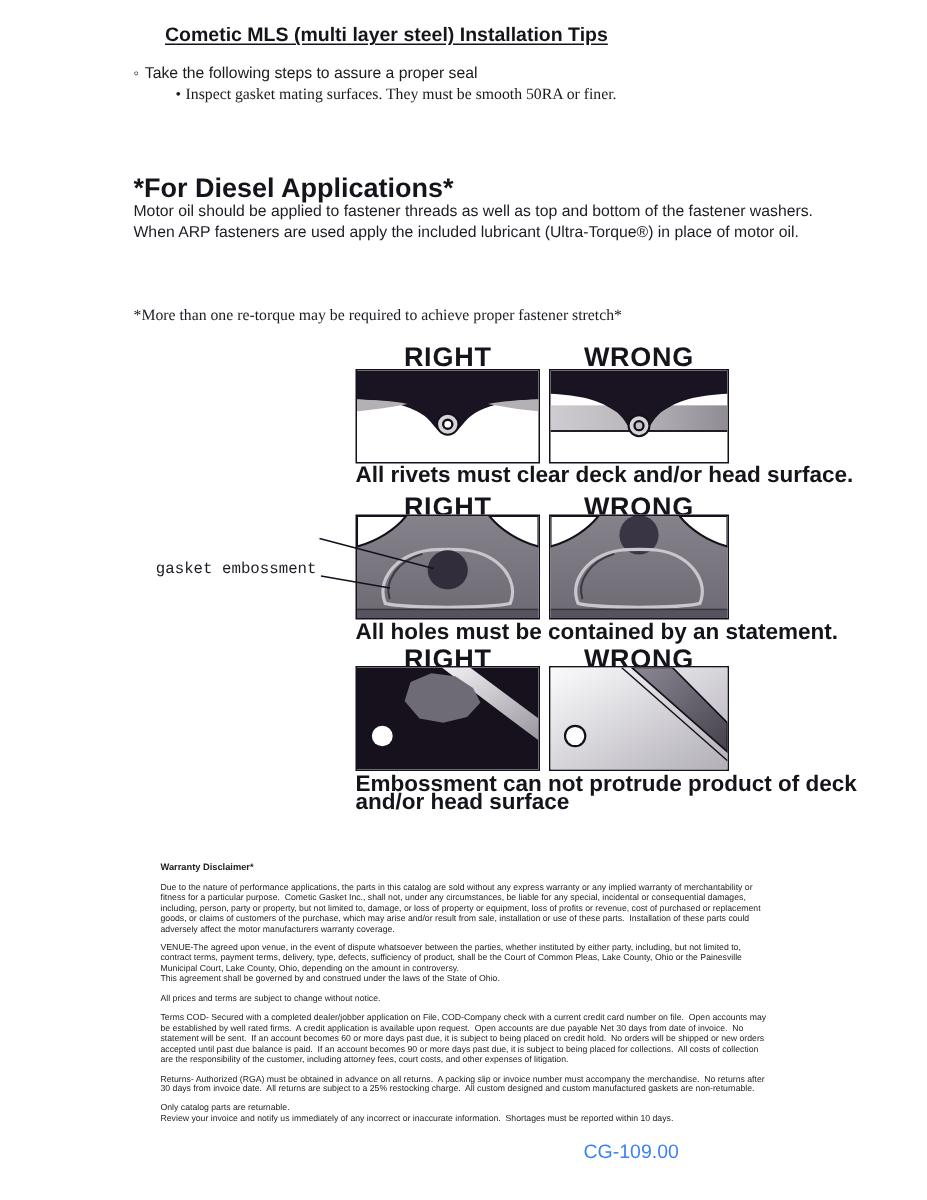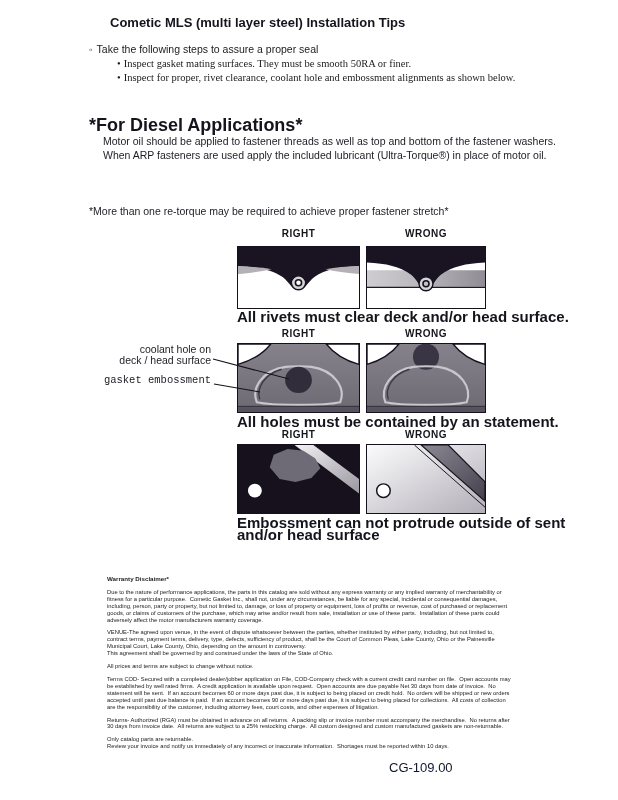--- a/index.html
+++ b/index.html
@@ -5,63 +5,62 @@
   html,body { margin:0; padding:0; background:#ffffff; }
   .page {
     position:relative; width:618px; height:800px; background:#ffffff;
     font-family:"Liberation Sans","DejaVu Sans",sans-serif; color:#1b1b1b;
     overflow:hidden;
   }
   .abs { position:absolute; }
 
   .title {
     left:110px; top:15px; font-size:13px; font-weight:bold;
-    text-underline-offset:2px; color:#14141c;
+    text-decoration:underline; text-underline-offset:2px; color:#14141c;
   }
 
   .body-text { font-size:10.5px; line-height:14px; white-space:pre; color:#1c1c24; }
 
   .bullets { left:89px; top:42px; }
   .bullet { font-size:10.5px; line-height:14px; }
   .bullet.l1::before { content:"\25E6"; margin-right:4px; font-size:10px; }
   .bullet.l2 { padding-left:28px;font-family:Liberation Serif, serif; }
   .bullet.l2::before { content:"\2022"; margin-right:3px; }
 
   .diesel-heading { left:89px; top:115px; font-size:18px; font-weight:bold; color:#14141c; }
-  .para1 { left:89px; top:134px;margin-left:14px; }
+  .para1 { left:89px; top:134px; }
   .para2 { left:89px; top:162px; }
-  .retorque-note { left:89px; top:204px; }
-
-  .dg-label { font-size:10px; font-weight:bold; text-align:center; width:123px; color:#14141c; letter-spacing:0.5px; }
+  .retorque-note { left:89px; top:204px;font-family:Liberation Serif, serif; }
+
+  .dg-label { font-size:18px; font-weight:bold; text-align:center; width:123px; color:#14141c; letter-spacing:0.5px; }
   .dg-box { border:1.5px solid #15101c; box-sizing:border-box; background:#fff; }
   .dg-box svg { display:block; width:100%; height:100%; }
   .caption { font-size:15px; font-weight:bold; color:#14141c; white-space:pre; line-height:11.5px; }
 
   .ann { font-size:10.5px; line-height:11px; text-align:right; white-space:pre; color:#1c1c24; }
 
   .disclaimer {
     left:107px; top:576px; width:412px;
     font-size:5.8px; line-height:6.9px; color:#222;
   }
   .disclaimer .dc-head { font-size:6.2px; font-weight:bold; margin:0 0 6px 0; }
   .disclaimer p { margin:0 0 6px 0; white-space:pre; }
 
-  .footer-code { left:389px; top:760px; font-size:13px; color:#0f172a; }
+  .footer-code { left:389px; top:760px; font-size:13px; color:#3b82f6; }
 </style>
 </head>
 <body>
 
 <div class="page">
 
   <div class="abs title">Cometic MLS (multi layer steel) Installation Tips</div>
 
   <div class="abs bullets">
     <div class="bullet l1"><span>Take the following steps to assure a proper seal</span></div>
     <div class="bullet l2"><span>Inspect gasket mating surfaces.  They must be smooth 50RA or finer.</span></div>
-    <div class="bullet l2"><span>Inspect for proper, rivet clearance, coolant hole and embossment alignments as shown below.</span></div>
   </div>
 
   <div class="abs diesel-heading">*For Diesel Applications*</div>
   <div class="abs body-text para1">Motor oil should be applied to fastener threads as well as top and bottom of the fastener washers.
 When ARP fasteners are used apply the included lubricant (Ultra-Torque®) in place of motor oil.</div>
   <div class="abs body-text retorque-note">*More than one re-torque may be required to achieve proper fastener stretch*</div>
 
   <div class="abs dg-label" style="left:237px; top:228px;">RIGHT</div>
   <div class="abs dg-label" style="left:366px; top:228px; width:120px;">WRONG</div>
 
@@ -90,22 +89,20 @@
       <circle cx="61" cy="38" r="7.2" fill="#d6d4d8" stroke="#15101c" stroke-width="1.4"></circle>
       <circle cx="61" cy="38" r="3.1" fill="#c4c2c8" stroke="#15101c" stroke-width="1.6"></circle>
     </svg>
   </div>
 
   <div class="abs caption" style="left:237px; top:311px;">All rivets must clear deck and/or head surface.</div>
 
   <div class="abs dg-label" style="left:237px; top:328px;">RIGHT</div>
   <div class="abs dg-label" style="left:366px; top:328px; width:120px;">WRONG</div>
 
-  <div class="abs ann" style="left:100px; top:344px; width:111px;">coolant hole on
-deck / head surface</div>
   <div class="abs ann" style="left:100px; top:375px; width:111px;font-family:Liberation Mono, monospace;">gasket embossment</div>
 
   <div class="abs dg-box" style="left:237px; top:343px; width:123px; height:70px;">
     <svg viewBox="0 0 122 70" preserveAspectRatio="none">
       <defs>
         <linearGradient id="g2" x1="0" y1="0" x2="0" y2="1">
           <stop offset="0" stop-color="#86828c"></stop>
             <stop offset="1" stop-color="#6e6a74"></stop>
         </linearGradient>
       </defs>
@@ -176,21 +173,21 @@
             <stop offset="1" stop-color="#43404c"></stop>
         </linearGradient>
       </defs>
       <rect x="0" y="0" width="122" height="70" fill="url(#g4)"></rect>
       <polygon points="56,0 84,0 122,38 122,58" fill="url(#g5)" stroke="#15101c" stroke-width="1.2"></polygon>
       <line x1="49" y1="0" x2="122" y2="64" stroke="#15101c" stroke-width="1"></line>
       <circle cx="17" cy="47" r="7" fill="#ffffff" stroke="#15101c" stroke-width="1.5"></circle>
     </svg>
   </div>
 
-  <div class="abs caption" style="left:237px; top:517px;">Embossment can not protrude outside of sent
+  <div class="abs caption" style="left:237px; top:517px;">Embossment can not protrude product of deck
 and/or head surface</div>
 
   <div class="abs disclaimer">
     <p class="dc-head">Warranty Disclaimer*</p>
     <p>Due to the nature of performance applications, the parts in this catalog are sold without any express warranty or any implied warranty of merchantability or
 fitness for a particular purpose.  Cometic Gasket Inc., shall not, under any circumstances, be liable for any special, incidental or consequential damages,
 including, person, party or property, but not limited to, damage, or loss of property or equipment, loss of profits or revenue, cost of purchased or replacement
 goods, or claims of customers of the purchase, which may arise and/or result from sale, installation or use of these parts.  Installation of these parts could
 adversely affect the motor manufacturers warranty coverage.</p>
     <p>VENUE-The agreed upon venue, in the event of dispute whatsoever between the parties, whether instituted by either party, including, but not limited to,

